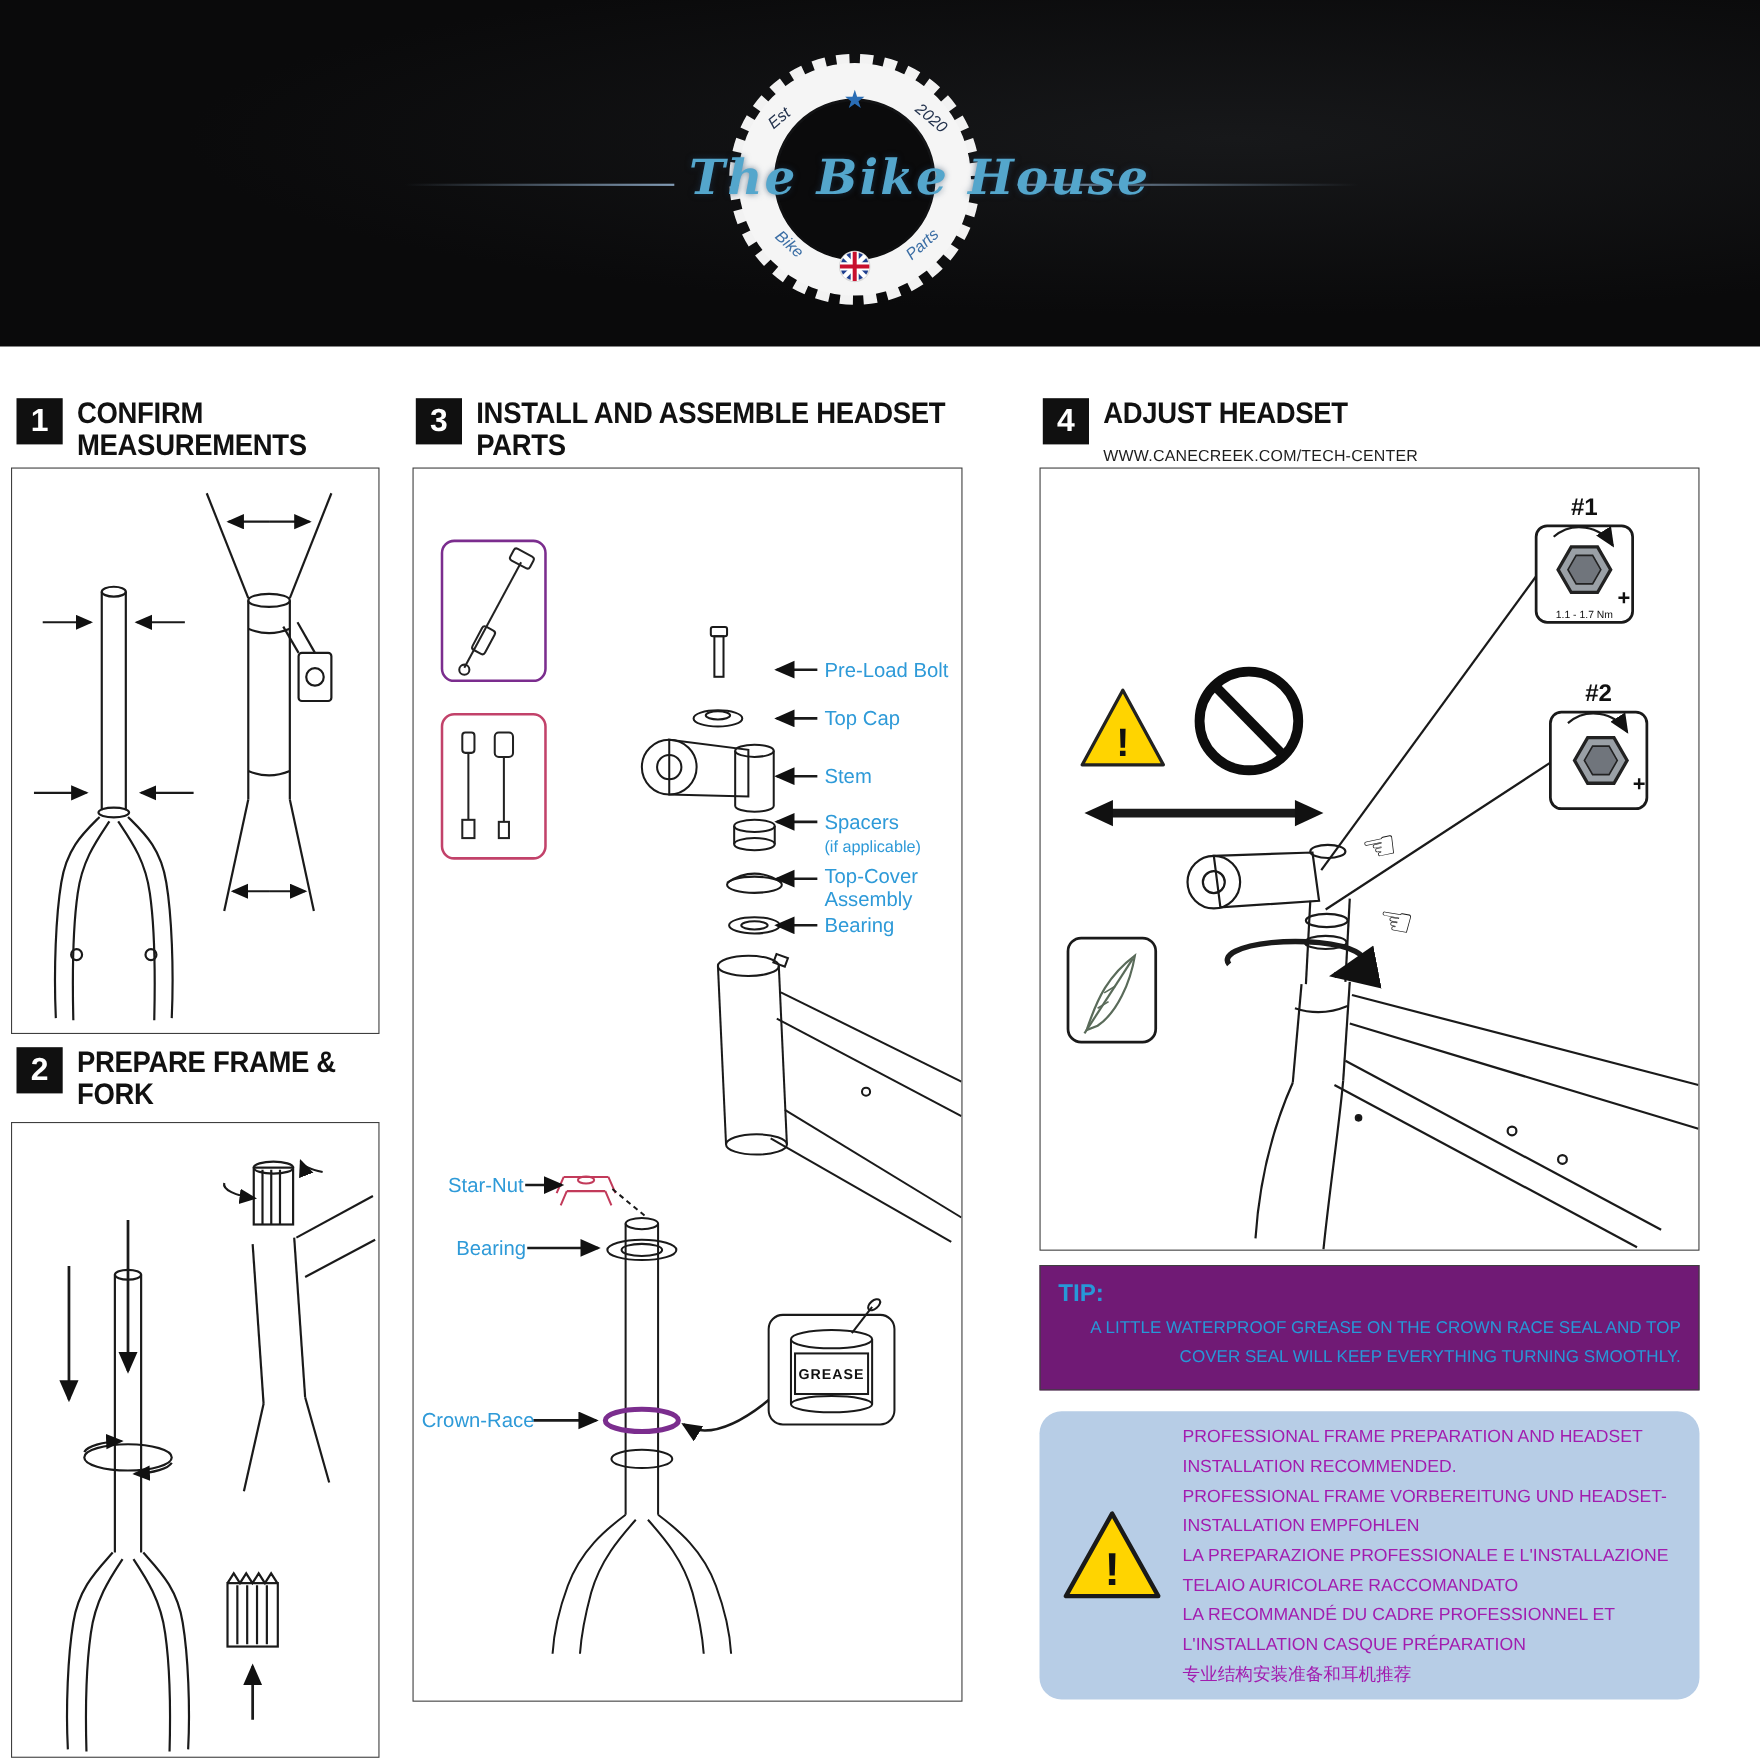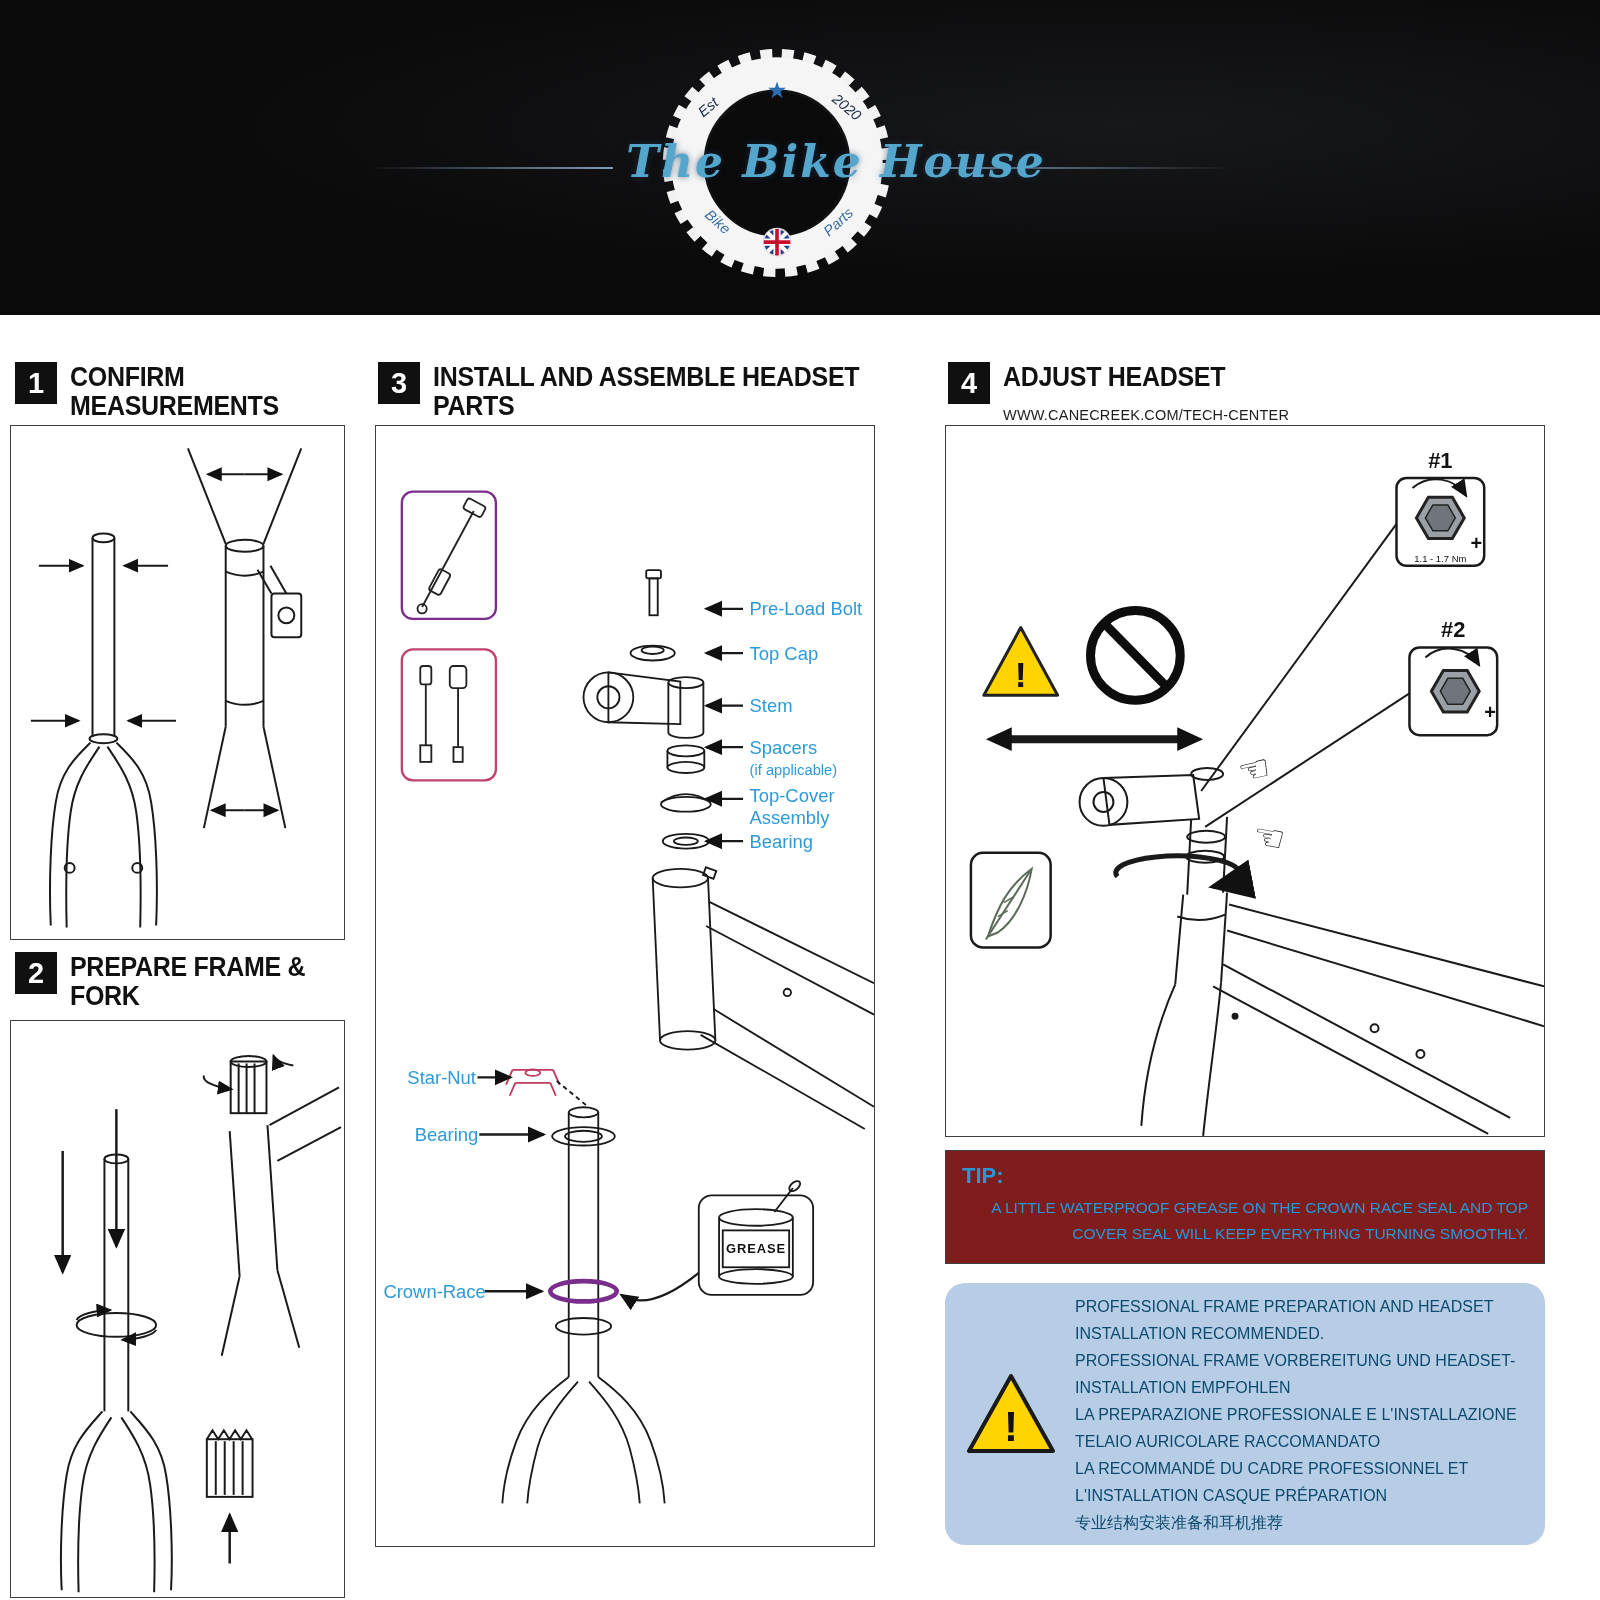--- a/index.html
+++ b/index.html
@@ -27,30 +27,30 @@
   .step-title { font-size:25px; font-weight:bold; color:#111; line-height:1.08; letter-spacing:-0.3px;
        transform:scaleY(1.08); transform-origin:top left; }
   .step-url { font-size:14.5px; color:#1d1d1d; margin-top:18px; letter-spacing:.2px; }
 
   
   .panel { position:absolute; border:1.5px solid #3f3f3f; background:#fff; }
   .diag { display:block; width:100%; height:100%; }
 
   
   .tip-panel { position:absolute; left:945px; top:1150px; width:600px; height:114px;
-       border:1.5px solid #3f3f3f; background:#7f1d1d; padding:12px 16px; }
+       border:1.5px solid #3f3f3f; background:#701a75; padding:12px 16px; }
   .tip-title { color:#2797D8; font-weight:bold; font-size:22px; margin-bottom:6px; }
   .tip-body  { color:#2797D8; font-size:15.5px; line-height:1.65; font-weight:500;text-align:right; }
 
   
   .notice-panel { position:absolute; left:945px; top:1283px; width:600px; height:262px;
        background:#B7CDE6; border-radius:20px; display:flex; align-items:center; padding:18px 20px; }
   .notice-triangle { flex:0 0 auto; margin-right:18px; }
   .notice-text { flex:1; }
-  .notice-text div { font-size:16px; line-height:27px; color:#0c4a6e; white-space:nowrap; font-weight:500; }
+  .notice-text div { font-size:16px; line-height:27px; color:#a21caf; white-space:nowrap; font-weight:500; }
 
   svg text { font-family:"Liberation Sans", sans-serif; }
   .lbl-blue { fill:#2E9AD8; font-size:20px; font-weight:500; }
   .lbl-blue-sm { fill:#2E9AD8; font-size:16px; }
 </style>
 </head>
 <body>
 
 <div class="page">
 

